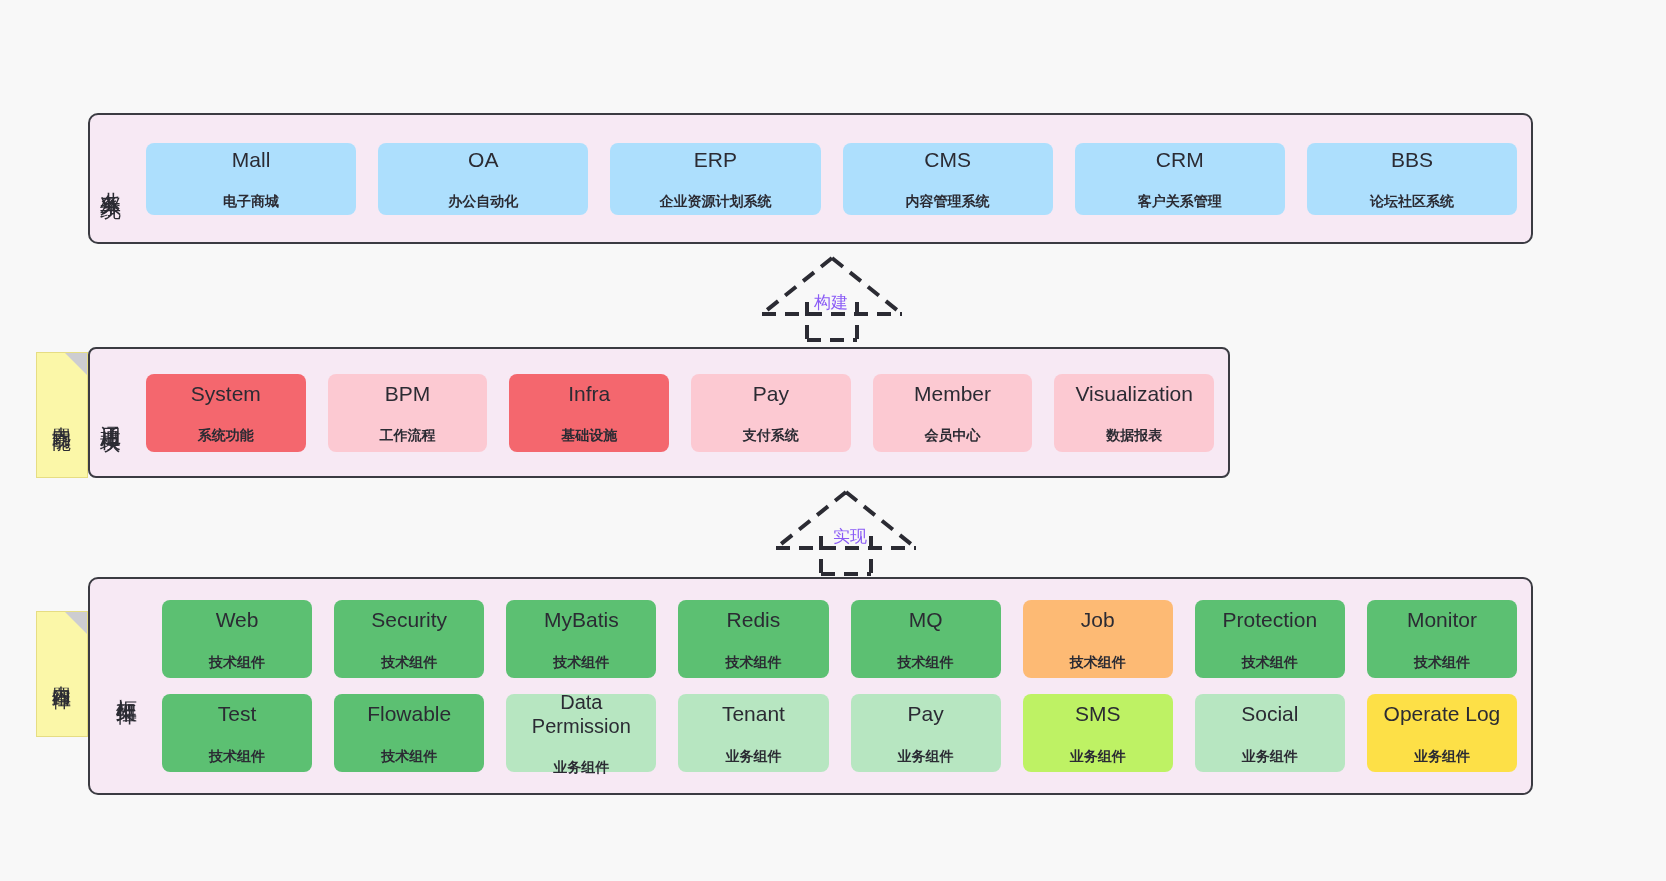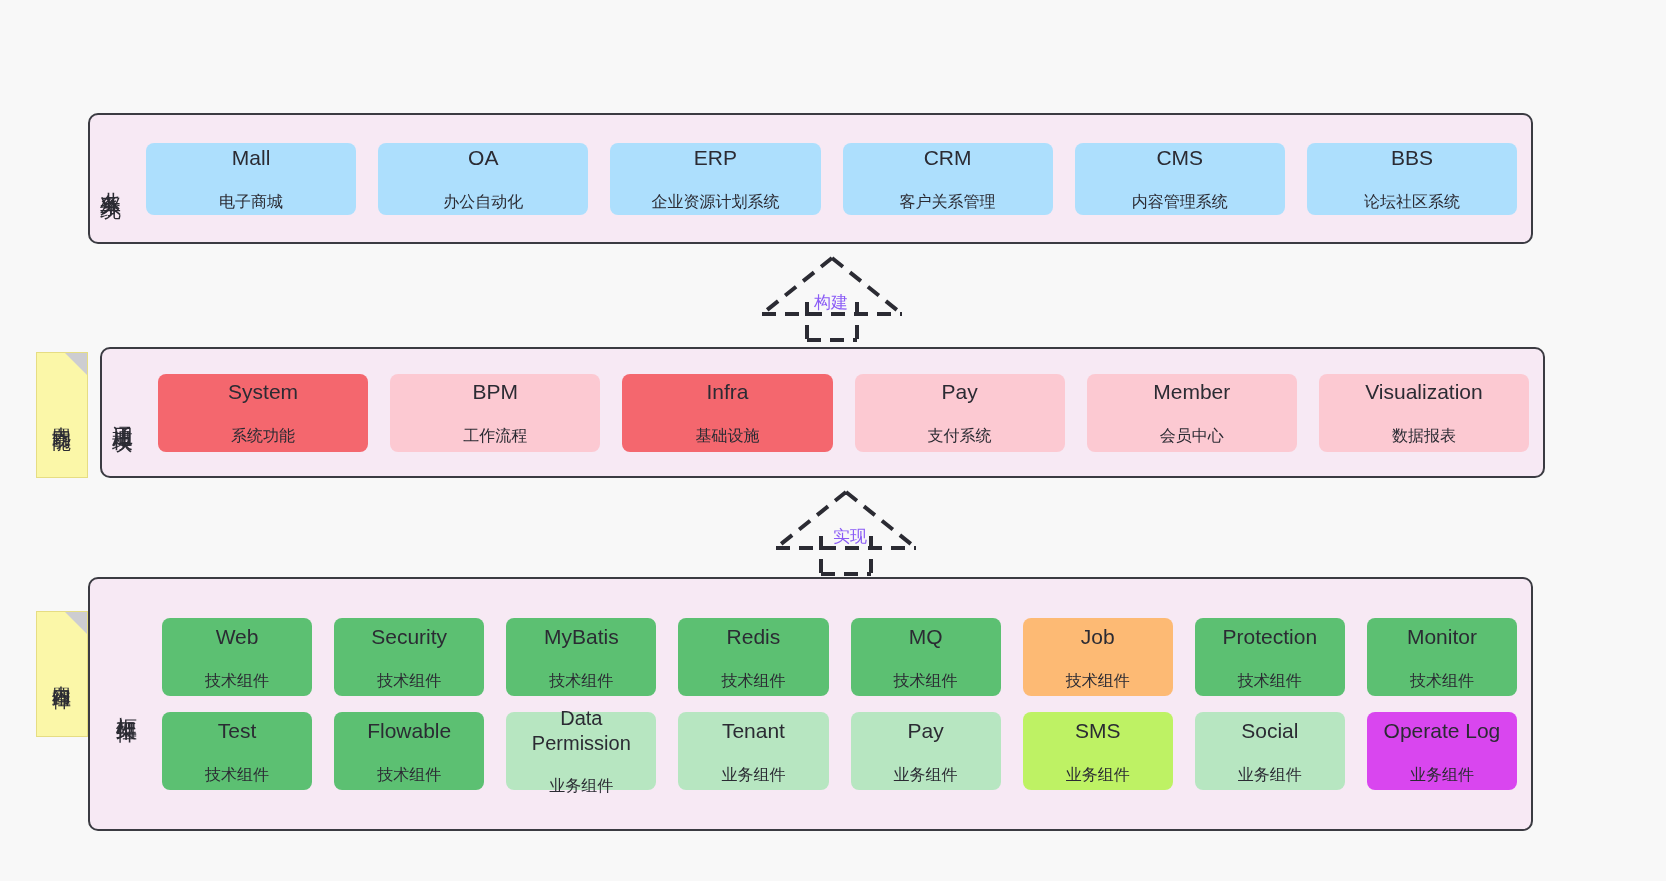--- a/index.html
+++ b/index.html
@@ -62,31 +62,31 @@
     align-items: center;
     justify-content: center;
     text-align: center;
     line-height: 1.22;
     color: #2b2b33;
     padding: 6px 4px;
     min-width: 0;
     gap: 21px;
   }
   .cell .en { font-size: 21px; }
-  .cell .cn { font-size: 16px; }
+  .cell .cn { font-size: 14px; font-weight: bold; }
   .cell.three .en { font-size: 20px; }
 
   
   #layer-business { left: 88px; top: 113px; width: 1445px; height: 131px; }
   #layer-business .cell { height: 72px; background: #addffd; }
 
-  #layer-common { left: 100px; top: 347px; width: 1445px; height: 131px; }
+  #layer-common { left: 88px; top: 347px; width: 1142px; height: 131px; border-radius: 8px; }
   #layer-common .cell { height: 78px; }
 
-  #layer-framework { left: 88px; top: 577px; width: 1445px; height: 254px; padding-left: 16px; }
+  #layer-framework { left: 88px; top: 577px; width: 1445px; height: 218px; padding-left: 16px; }
   #layer-framework .cell { height: 78px; }
 
   
   .sticky {
     position: absolute;
     width: 52px;
     background: #fbf7a8;
     border: 1px solid #e6dd83;
     display: flex;
     align-items: center;
@@ -141,26 +141,26 @@
         </div>
         <div class="cell">
           <span class="en">OA</span>
           <span class="cn">办公自动化</span>
         </div>
         <div class="cell">
           <span class="en">ERP</span>
           <span class="cn">企业资源计划系统</span>
         </div>
         <div class="cell">
+          <span class="en">CMS</span>
+          <span class="cn">内容管理系统</span>
+        </div>
+        <div class="cell">
           <span class="en">CRM</span>
           <span class="cn">客户关系管理</span>
-        </div>
-        <div class="cell">
-          <span class="en">CMS</span>
-          <span class="cn">内容管理系统</span>
         </div>
         <div class="cell">
           <span class="en">BBS</span>
           <span class="cn">论坛社区系统</span>
         </div>
       </div>
     </div>
   </div>
 
   <div class="arrow" id="arrow-build">
@@ -274,21 +274,21 @@
           <span class="cn">业务组件</span>
         </div>
         <div class="cell" style="background:#bef264">
           <span class="en">SMS</span>
           <span class="cn">业务组件</span>
         </div>
         <div class="cell" style="background:#b7e6c1">
           <span class="en">Social</span>
           <span class="cn">业务组件</span>
         </div>
-        <div class="cell" style="background:#d946ef">
+        <div class="cell" style="background:#fde047">
           <span class="en">Operate Log</span>
           <span class="cn">业务组件</span>
         </div>
       </div>
 
     </div>
   </div>
 
 </div>
 

